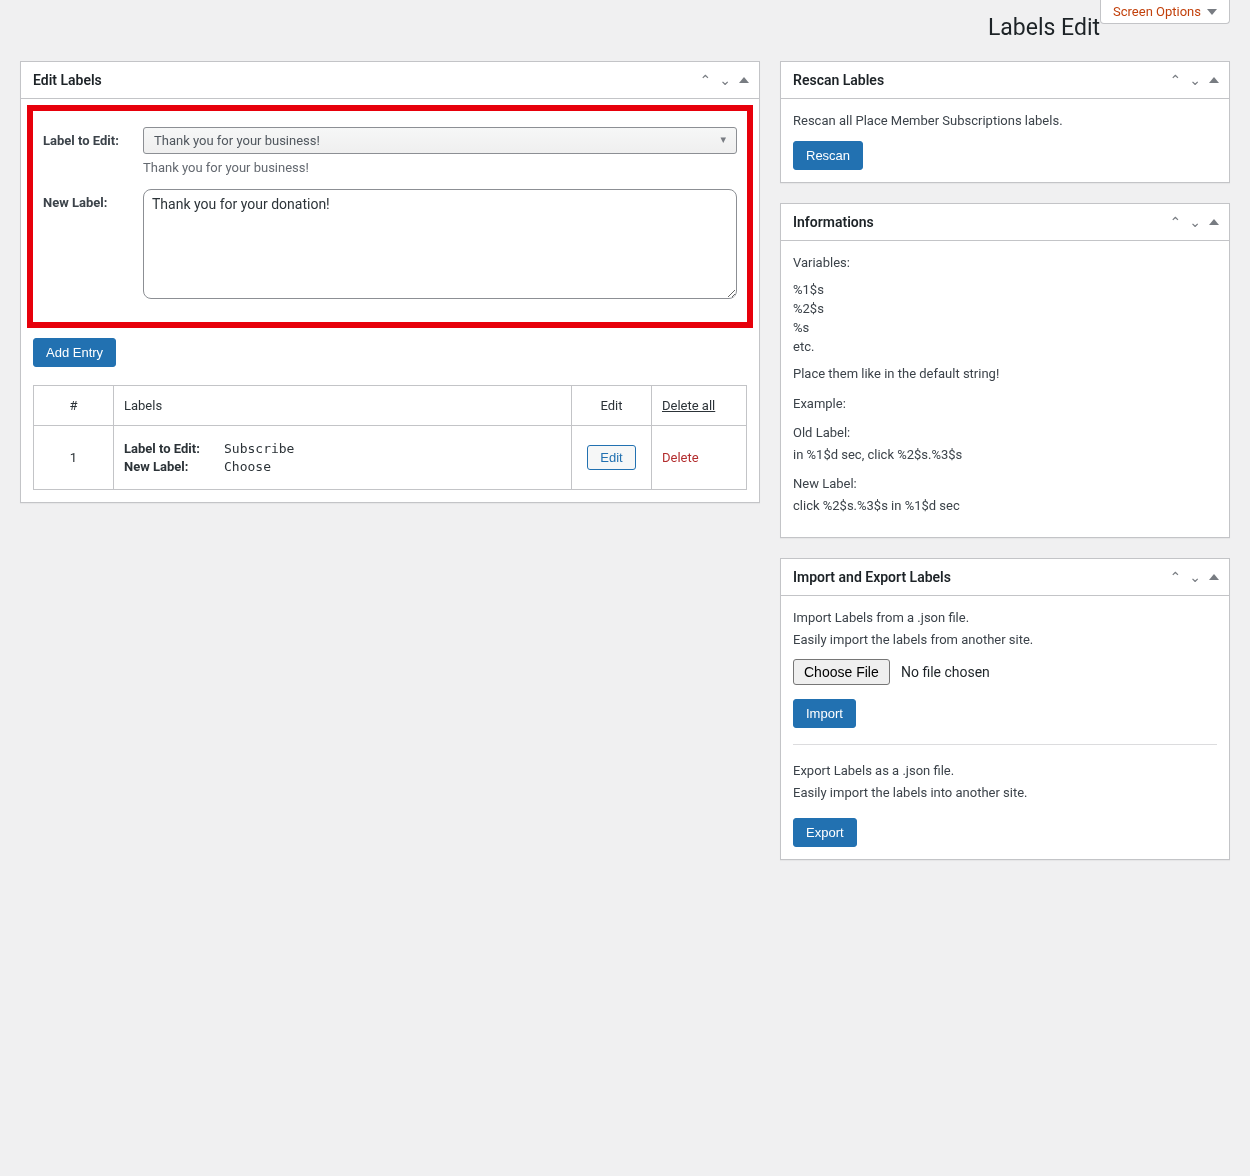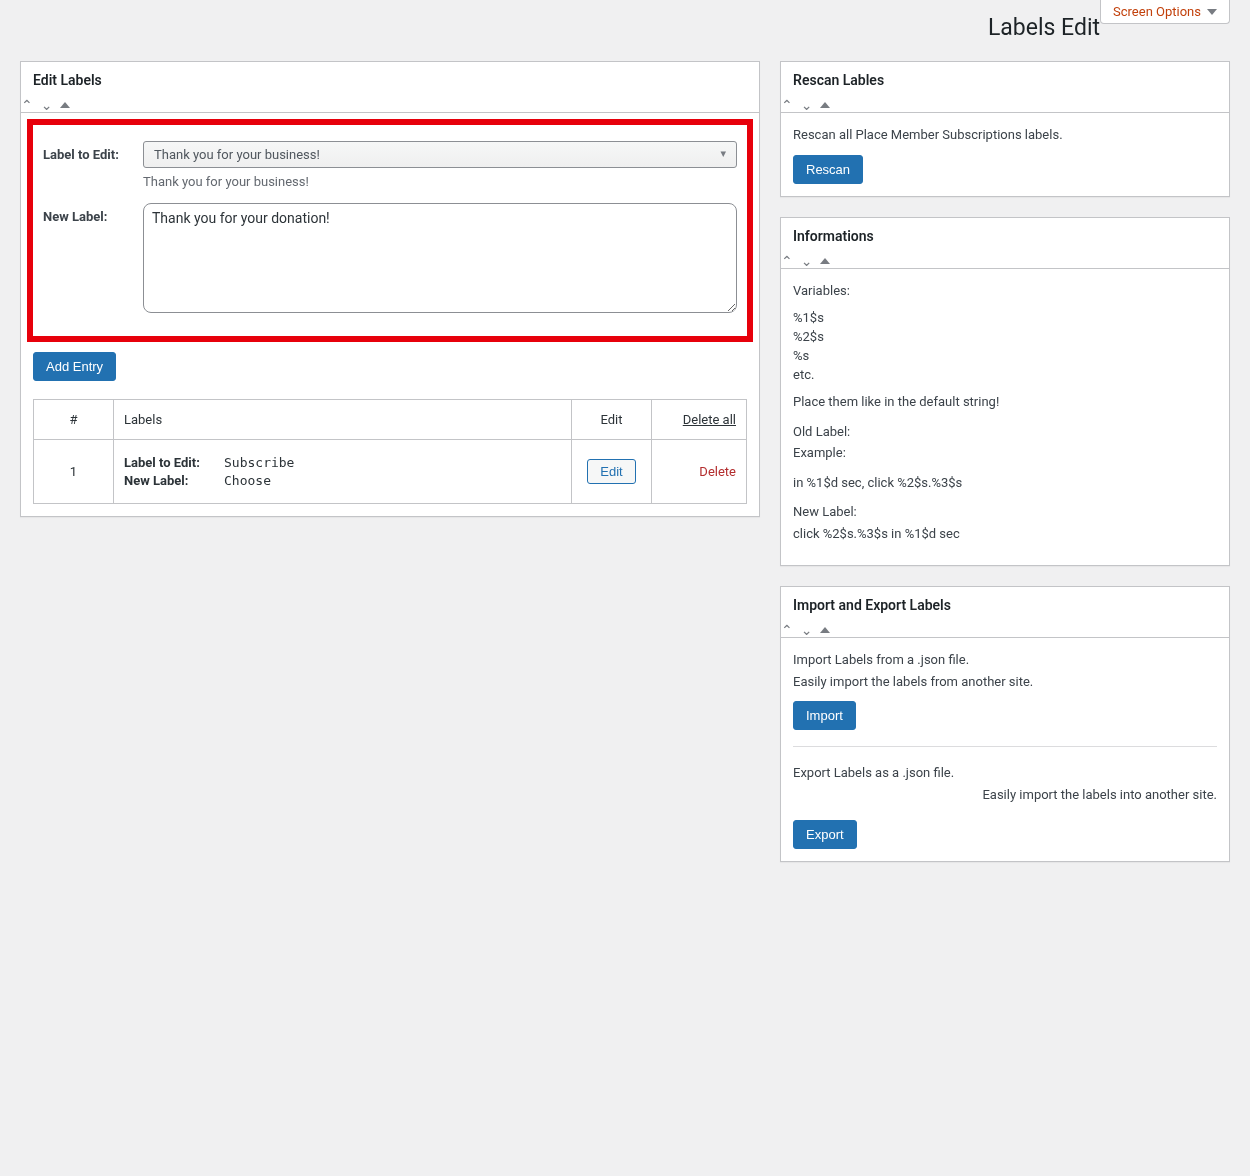--- a/index.html
+++ b/index.html
@@ -43,24 +43,23 @@
   }
   .col-main { flex:0 0 740px; }
   .col-side { flex:1 1 auto; display:flex; flex-direction:column; gap:20px;}
   .postbox {
     background:#fff;
     border:1px solid #c3c4c7;
     box-shadow:0 1px 1px rgba(0,0,0,.04);
   }
   .postbox-header {
     display:flex;
-    align-items:flex-start;
+    align-items:center;
     border-bottom:1px solid #c3c4c7;
     padding:0;
-    flex-direction:column;
   }
   .postbox-header h2 {
     font-size:14px;
     font-weight:600;
     margin:0;
     padding:10px 12px;
     flex:1;
     color:#1d2327;
   }
   .handle-actions {
@@ -159,21 +158,21 @@
     border:1px solid #c3c4c7;
     padding:12px 10px;
     font-size:13px;
     text-align:left;
     vertical-align:middle;
     color:#2c3338;
   }
   table.labels th { font-weight:400; color:#2c3338;}
   table.labels th.num, table.labels td.num { text-align:center; width:80px;}
   table.labels th.edit-col, table.labels td.edit-col { text-align:center; width:80px;}
-  table.labels th.del-col, table.labels td.del-col { text-align:right; width:95px;}
+  table.labels th.del-col, table.labels td.del-col { text-align:left; width:95px;}
   .del-header { text-decoration:underline; cursor:pointer; }
   .del-link { color:#b32d2e; cursor:pointer; }
   .kv-line { display:flex; gap:10px; margin:3px 0; }
   .kv-line .k { font-weight:700; min-width:90px;}
   .kv-line .v { font-family:Consolas,monospace; }
 
   
   .inside p { margin:0 0 10px 0; line-height:1.5;}
   .inside hr { border:none; border-top:1px solid #dcdcde; margin:16px 0;}
   a.link { color:#2271b1; text-decoration:underline; cursor:pointer;}
@@ -289,42 +288,46 @@
       </div>
       <div class="inside">
         <p class="strong">Variables:</p>
         <div class="var-list">
           <div>%1$s</div>
           <div>%2$s</div>
           <div>%s</div>
           <div>etc.</div>
         </div>
         <p class="strong">Place them like in the default string!</p>
+        <p>Example:</p>
         <p style="margin-bottom:2px;"><span class="strong">Old Label:</span></p>
-        <p>Example:</p>
         <p style="margin-top:0;">in %1$d sec, click %2$s.%3$s</p>
         <p style="margin-bottom:2px;"><span class="strong">New Label:</span></p>
         <p style="margin-top:0;">click %2$s.%3$s in %1$d sec</p>
       </div>
     </div>
 
     <div class="postbox">
       <div class="postbox-header">
         <h2>Import and Export Labels</h2>
         <div class="handle-actions">
           <span>⌃</span>
           <span>⌄</span>
           <span class="triangle-up"></span>
         </div>
       </div>
       <div class="inside">
         <p style="margin-bottom:2px;">Import Labels from a .json file.</p>
         <p style="margin-top:0;">Easily import the labels from another site.</p>
+        <div style="margin:10px 0 14px 0;">
+          <span class="btn-file">Choose File</span>
+          <span class="file-status">No file chosen</span>
+        </div>
         <button class="btn-primary">Import</button>
         <hr>
         <p style="margin-bottom:2px;">Export Labels as a .json file.</p>
-        <p style="margin-top:0;text-align:right;">Easily import the labels into another site.</p>
+        <p style="margin-top:0;">Easily import the labels into another site.</p>
         <button class="btn-primary" style="margin-top:6px;">Export</button>
       </div>
     </div>
 
   </div>
 </div>
 
 </body></html>

